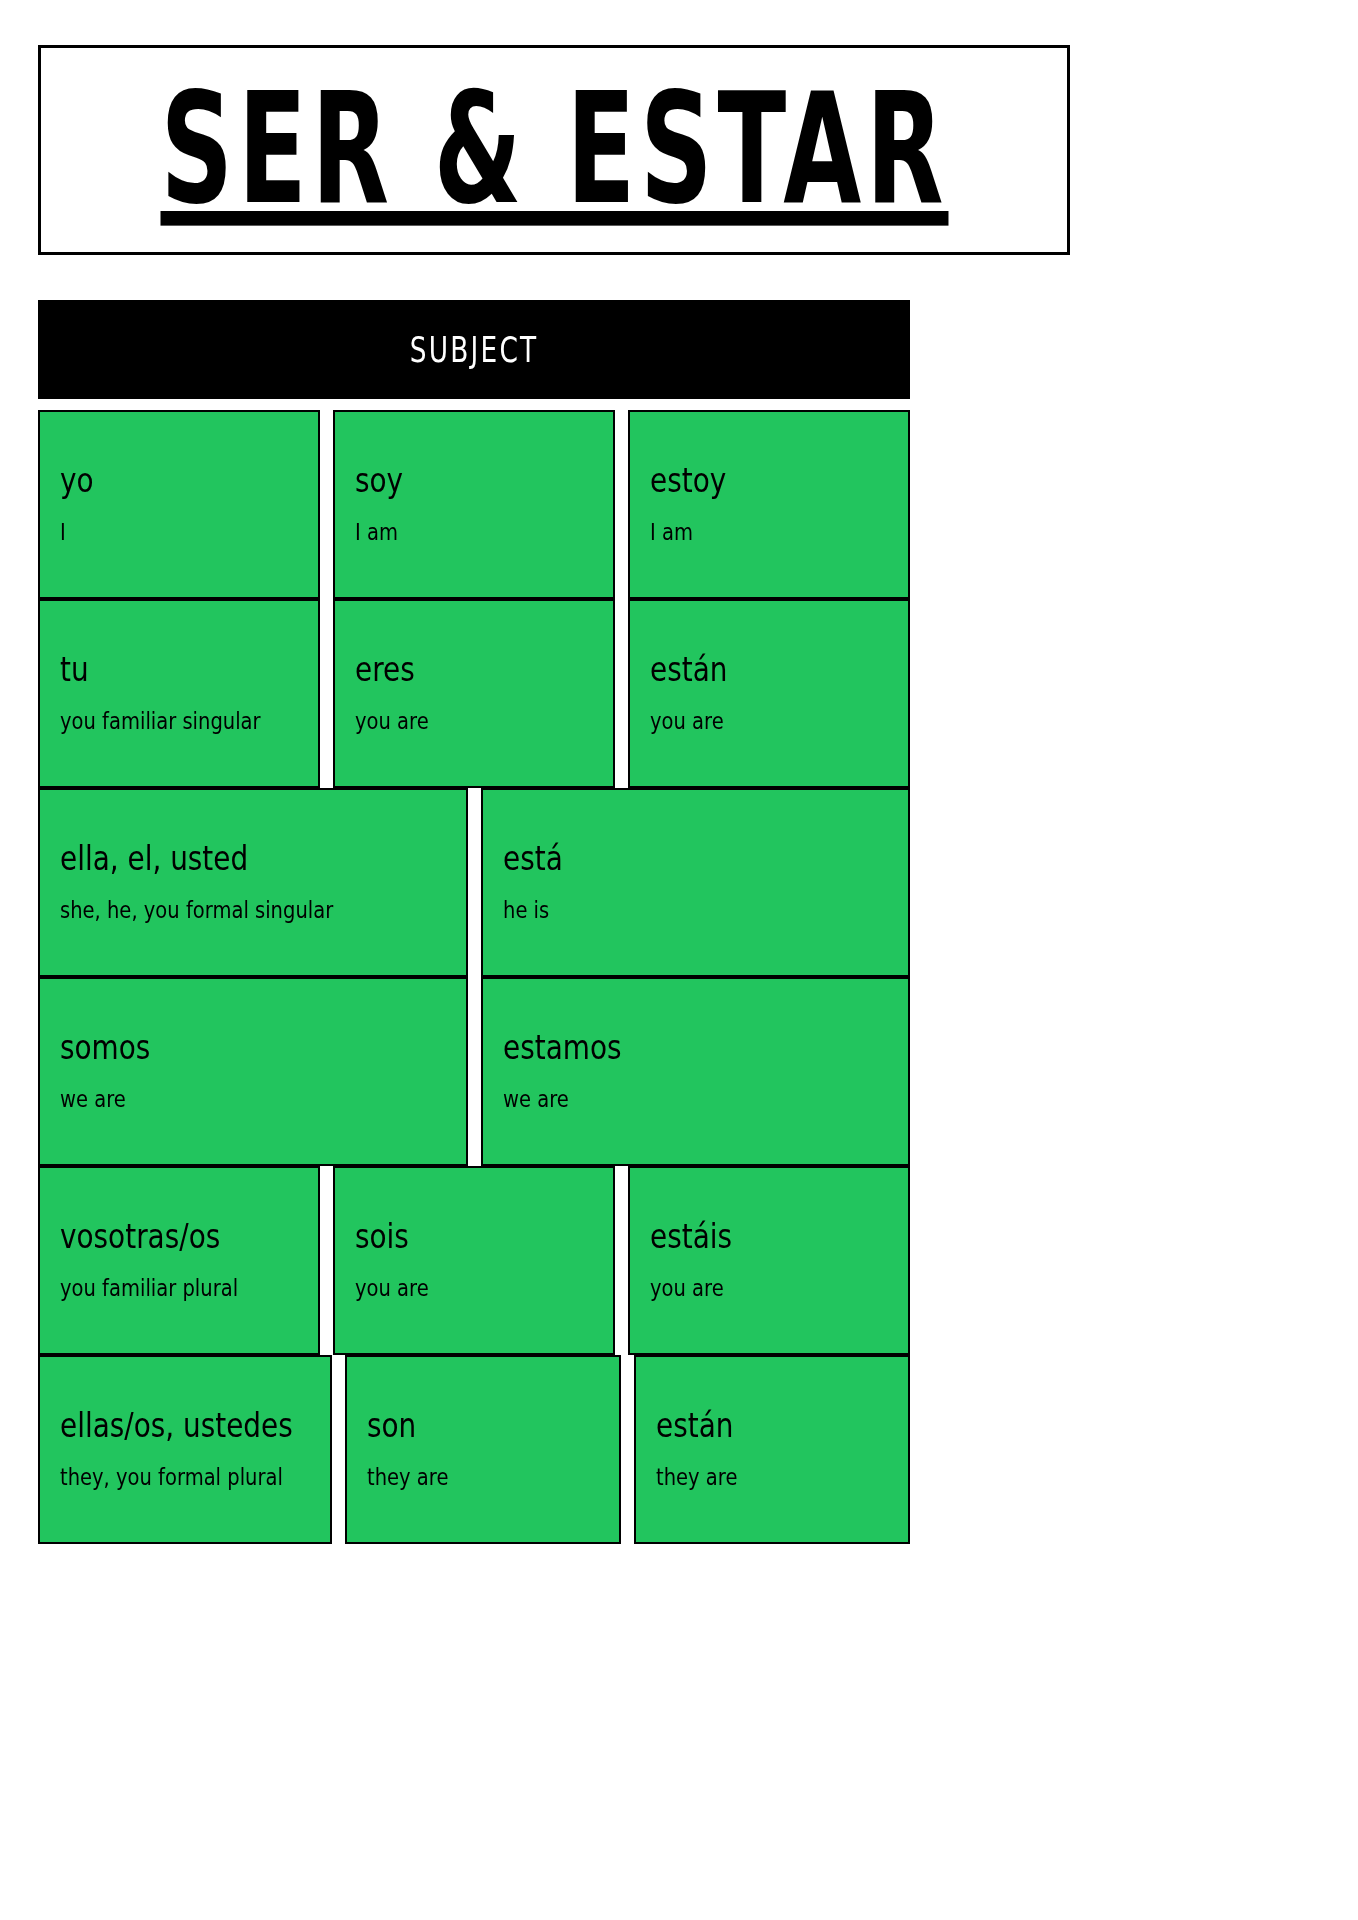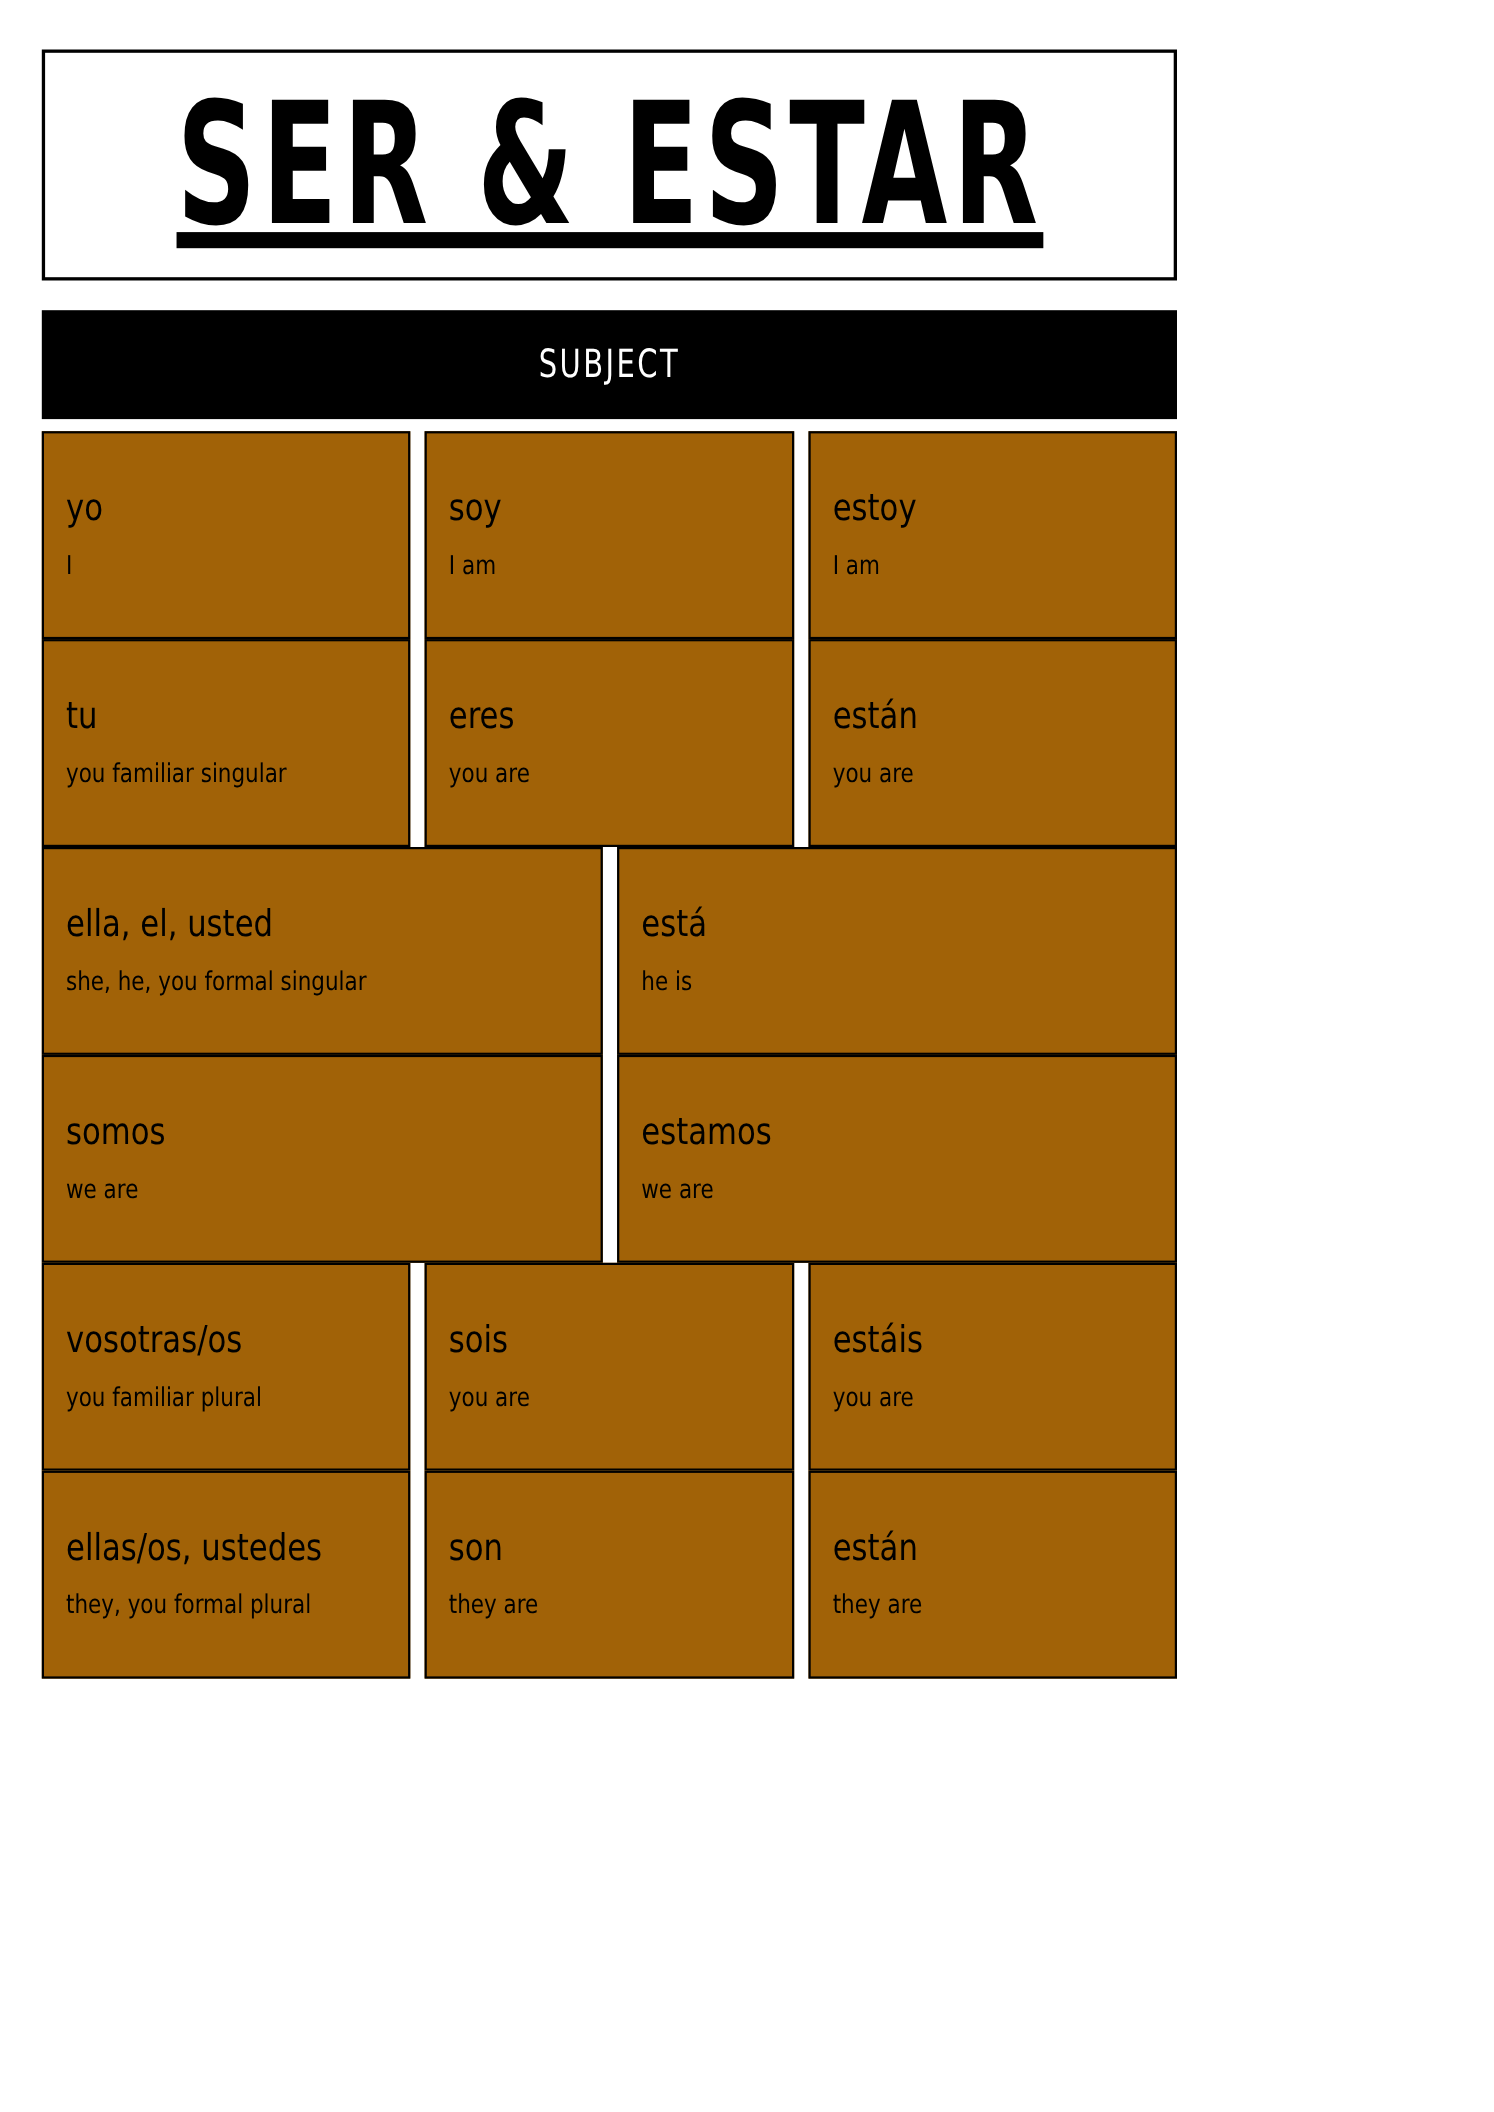--- a/index.html
+++ b/index.html
@@ -47,22 +47,22 @@
     transform: scaleX(0.80) scaleY(1.22);
     transform-origin: center center;
     white-space: nowrap;
     color: #000000;
   }
 
   
   .table {
     position: absolute;
     left: 38px;
-    top: 282px;
-    width: 1032px;
+    top: 300px;
+    width: 872px;
   }
 
   .header-row {
     display: flex;
     gap: 13px;
     height: 99px;
     margin-bottom: 11px;
   }
   .header-cell {
     flex: 1 1 0;
@@ -90,21 +90,21 @@
   .data-row {
     display: flex;
     gap: 13px;
     height: 189px;
     margin-bottom: 0;
   }
   .data-cell {
     flex: 1 1 0;
     border: 2px solid #000000;
     box-sizing: border-box;
-    background: #a16207;
+    background: #22c55e;
     padding: 0 20px;
     display: flex;
     flex-direction: column;
     justify-content: center;
   }
   .term {
     font-family: "DejaVu Sans", sans-serif;
     font-size: 30px;
     font-weight: 400;
     line-height: 1.1;

